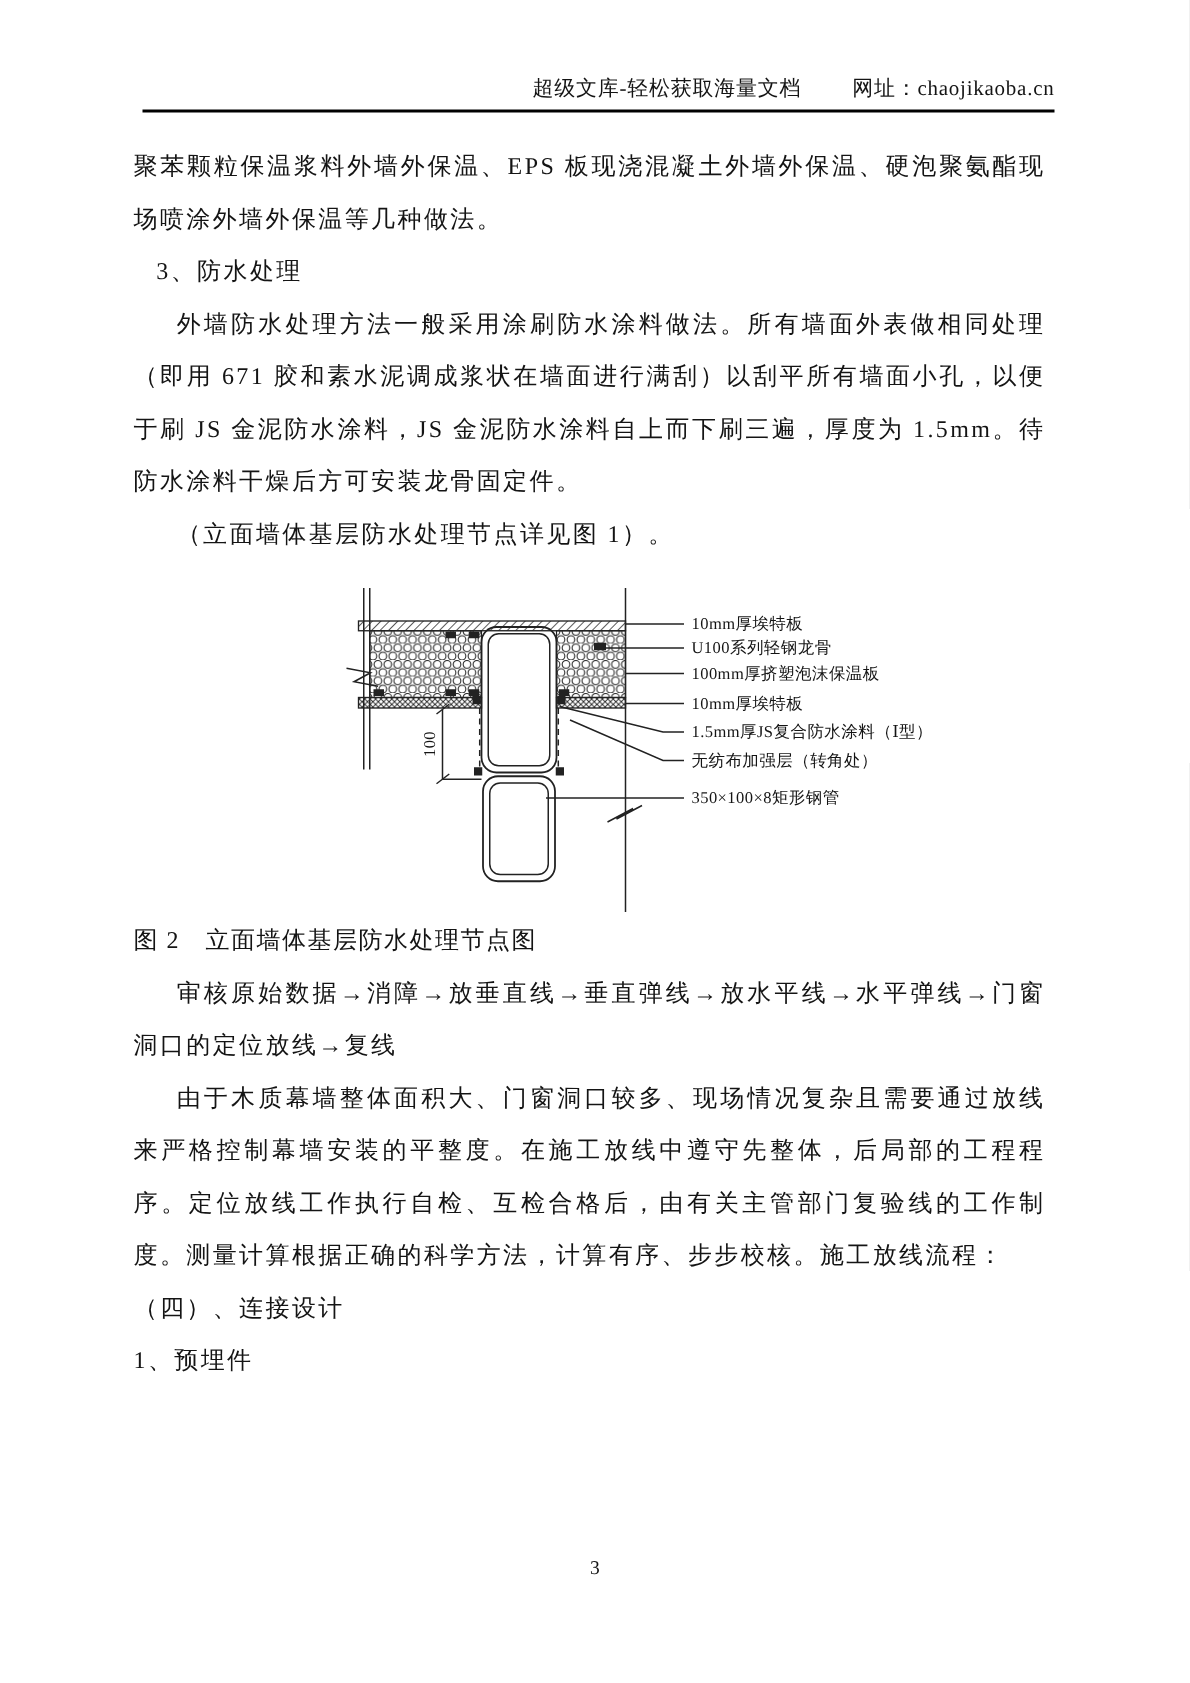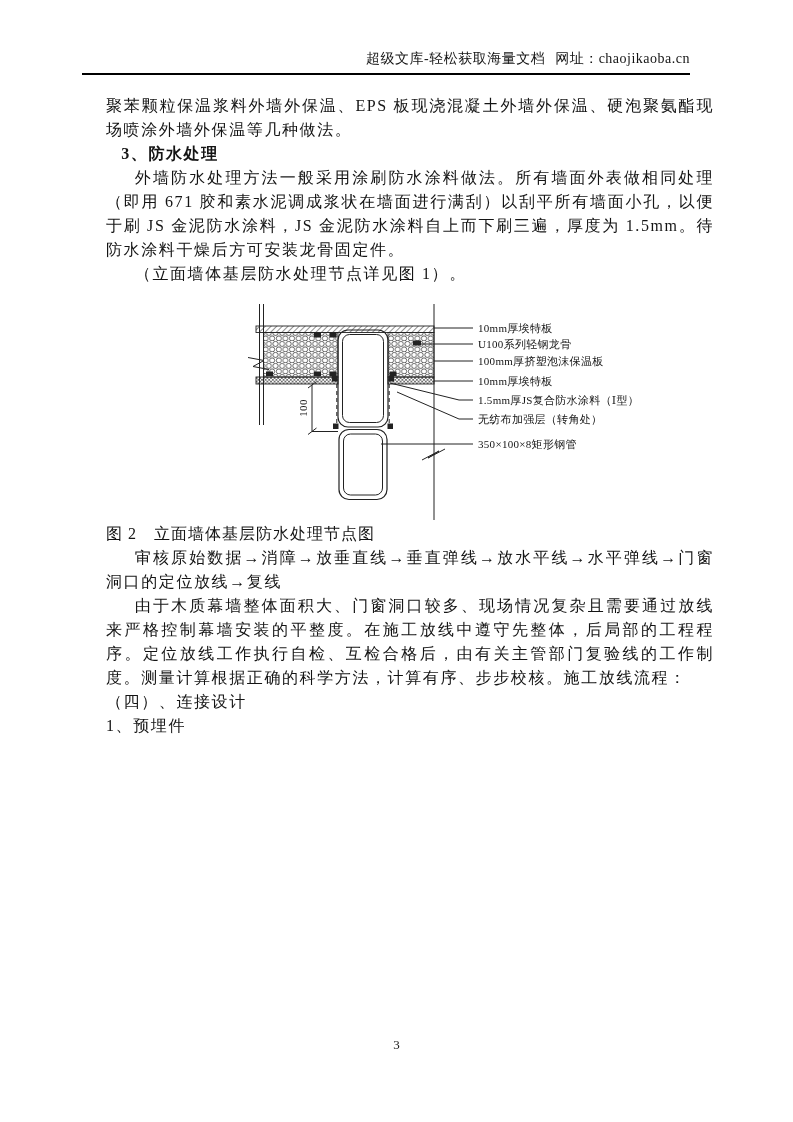--- a/index.html
+++ b/index.html
@@ -1,32 +1,32 @@
 <!DOCTYPE html>
 <html><head>
 <meta charset="utf-8">
 <style>
   html,body{margin:0;padding:0;background:#e8e8e8;}
   .page{
     position:relative;width:793px;height:1122px;margin:0 auto;background:#ffffff;
     font-family:"Liberation Serif","DejaVu Serif",serif;color:#141414;overflow:hidden;
   }
   .header{
-    position:absolute;left:82px;top:0;width:608px;height:75px;
-    display:flex;justify-content:flex-end;align-items:flex-end;gap:10px;
+    position:absolute;left:95px;top:0;width:608px;height:75px;
+    display:flex;justify-content:flex-end;align-items:flex-end;gap:34px;
     box-sizing:border-box;padding-bottom:5px;border-bottom:2px solid #000;
     font-size:14px;letter-spacing:0.5px;white-space:nowrap;
   }
   .content{
-    position:absolute;left:106px;top:94px;width:608px;
-    font-size:16px;line-height:24px;letter-spacing:1.6px;text-align:justify;
+    position:absolute;left:89px;top:94px;width:608px;
+    font-size:16px;line-height:35px;letter-spacing:1.6px;text-align:justify;
   }
   .content p{margin:0;padding:0;}
   .indent{text-indent:1.8em;}
-  .h-num{text-indent:0.95em;font-weight:bold;}
+  .h-num{text-indent:0.95em;}
   .figure{position:relative;height:236px;}
   .figure svg{position:absolute;left:120px;top:11px;}
   .caption{text-align:left;letter-spacing:1px;}
   .footer{position:absolute;top:1037px;left:0;width:100%;text-align:center;font-size:13px;}
   svg line, svg polyline{stroke:#222;stroke-width:1;fill:none;}
   svg text{font-family:"Liberation Serif","DejaVu Serif",serif;font-size:11px;fill:#141414;letter-spacing:0.3px;}
 </style>
 </head>
 <body>
 

